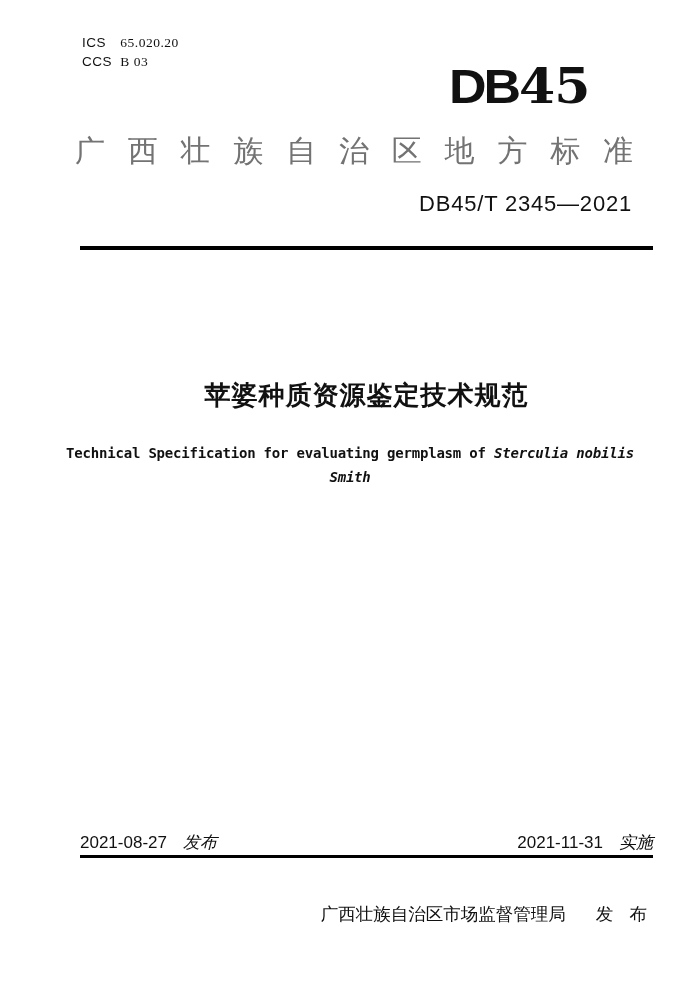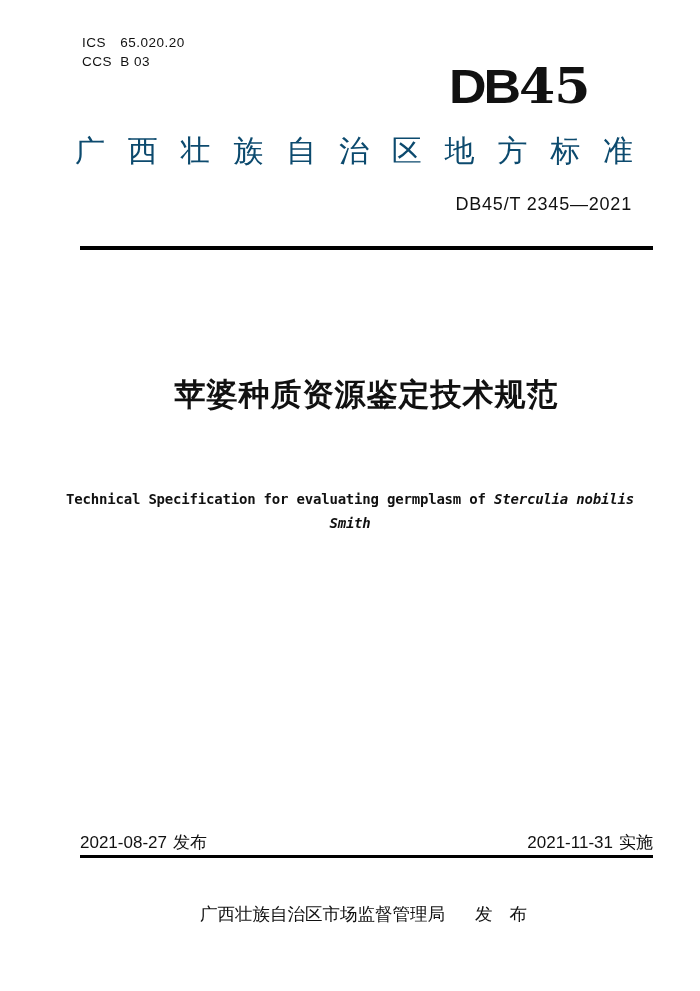--- a/index.html
+++ b/index.html
@@ -23,21 +23,21 @@
     line-height: 19px;
     letter-spacing: 0.5px;
     color: #111111;
   }
   .codes .code-line { white-space: nowrap; }
   .codes .code-label {
     font-family: Liberation Sans, sans-serif;
     display: inline-block;
     min-width: 34px;
   }
-  .codes .code-value { font-family: Liberation Sans, sans-serif; }
+  .codes .code-value { font-family: Liberation Serif, serif; }
   
   .logo {
     position: absolute;
     left: 449px;
     top: 58px;
     display: flex;
     align-items: flex-end;
     line-height: 1;
     white-space: nowrap;
   }
@@ -61,31 +61,31 @@
   
   .std-heading {
     position: absolute;
     left: 75px;
     top: 134px;
     font-size: 30px;
     font-weight: 400;
     letter-spacing: 22.8px;
     white-space: nowrap;
     line-height: 34px;
-    color: #0c4a6e;
+    color: #737373;
   }
   
   .std-number {
     position: absolute;
     left: 80px;
     top: 193px;
     width: 573px;
     text-align: right;
     padding-right: 21px;
-    font-size: 18px;
+    font-size: 22px;
     font-weight: 500;
     letter-spacing: 0.8px;
     line-height: 22px;
     white-space: nowrap;
   }
   
   .rule-top {
     position: absolute;
     left: 80px;
     top: 246px;
@@ -101,67 +101,67 @@
     height: 3px;
     background: #000000;
   }
   
   .doc-title {
     position: absolute;
     left: 80px;
     top: 376px;
     width: 573px;
     text-align: center;
-    font-size: 31px;
+    font-size: 26px;
     font-weight: 700;
     letter-spacing: 1px;
     line-height: 38px;
     white-space: nowrap;
   }
   
   .doc-subtitle {
     position: absolute;
     left: 40px;
     top: 441px;
     width: 620px;
     text-align: center;
     font-family: "DejaVu Sans Mono", monospace;
     font-weight: 700;
     font-size: 14px;
     letter-spacing: -0.2px;
     line-height: 24px;
     color: #111111;
-    margin-top: 46px;
   }
   .doc-subtitle .latin { font-style: italic; }
   
   .dates-row {
     position: absolute;
     left: 80px;
     top: 833px;
     width: 573px;
     display: flex;
     justify-content: space-between;
     font-size: 17px;
     font-weight: 500;
     line-height: 20px;
     white-space: nowrap;
   }
-  .dates-row .date-label { margin-left: 6px; }
+  .dates-row .date-label { margin-left: 16px; font-style: italic; }
   
   .publisher-row {
     position: absolute;
     left: 80px;
     top: 903px;
     width: 573px;
-    text-align: center;
+    text-align: right;
     font-size: 17.5px;
     font-weight: 500;
     line-height: 22px;
     white-space: nowrap;
+    font-family: Liberation Serif, serif;
   }
   .publisher-row .publish-label {
     margin-left: 30px;
     letter-spacing: 6px;
   }
 </style>
 </head>
 <body>
 
 <div class="page">

